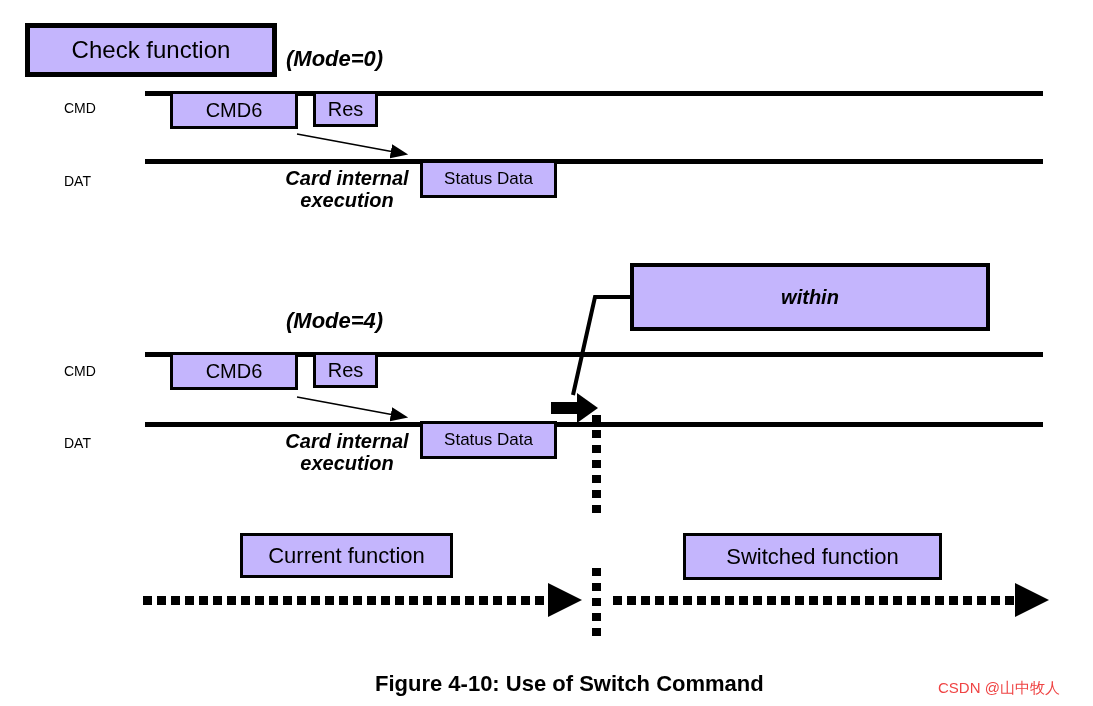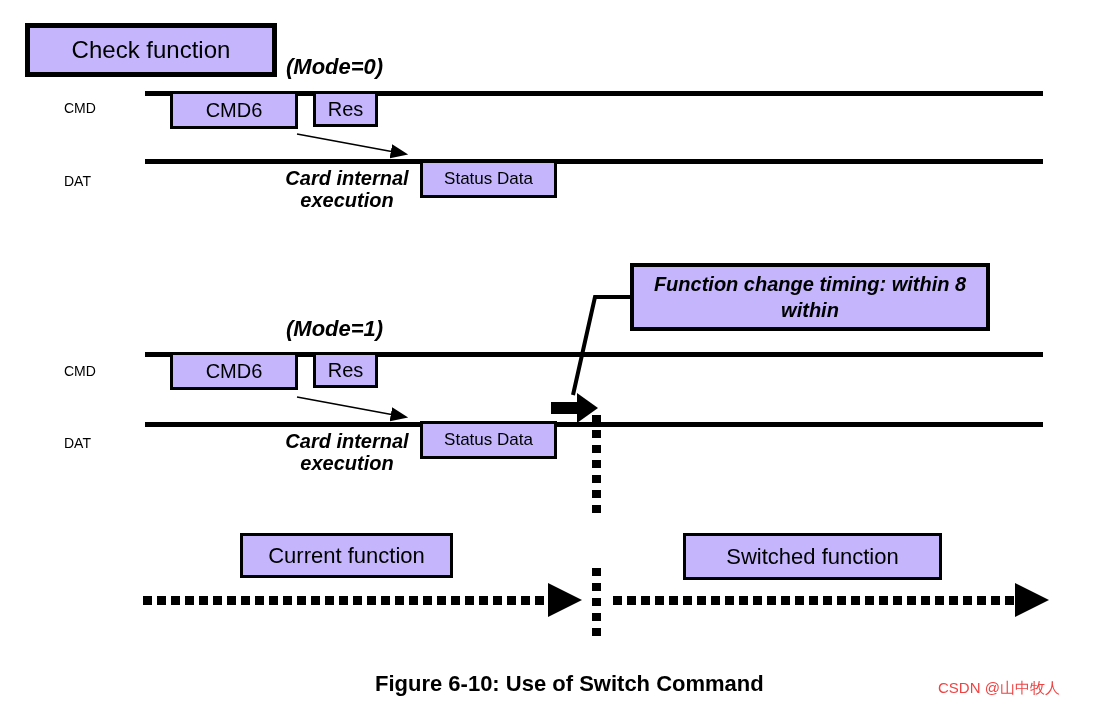--- a/index.html
+++ b/index.html
@@ -11,21 +11,21 @@
   .busline{position:absolute;left:145px;width:898px;height:5px;background:#000;}
   
   .box{
     position:absolute;background:#c4b5fd;border:3px solid #000;box-sizing:border-box;
     display:flex;align-items:center;justify-content:center;text-align:center;
   }
   .titlebox{border-width:5px;font-size:24px;}
   .callbox{border-width:4px;font-size:20px;font-style:italic;font-weight:bold;line-height:26px;flex-direction:column;}
   .flowbox{font-size:22px;}
   .buslabel{position:absolute;font-size:14px;}
-  .modelabel{position:absolute;font-size:22px;font-style:italic;font-weight:bold;margin-top:8px;}
+  .modelabel{position:absolute;font-size:22px;font-style:italic;font-weight:bold;}
   .execlabel{
     position:absolute;width:170px;text-align:center;font-size:20px;line-height:22px;
     font-style:italic;font-weight:bold;
   }
   
   .vdots{position:absolute;left:592px;width:9px;
     background:repeating-linear-gradient(180deg,#000 0 8px,transparent 8px 15px);}
   .hdots{position:absolute;top:596px;height:9px;
     background:repeating-linear-gradient(90deg,#000 0 9px,transparent 9px 14px);}
   .caption{position:absolute;font-size:22px;font-weight:bold;}
@@ -66,21 +66,21 @@
 
   <div class="box" style="left:420px;top:160px;width:137px;height:38px;font-size:17px;">
     <span>Status Data</span>
   </div>
 
   <div class="execlabel" style="left:262px;top:167px;">
     <span style="display:block;">Card internal</span>
     <span style="display:block;">execution</span>
   </div>
 
-  <div class="modelabel" style="left:286px;top:308px;">(Mode=1)</div>
+  <div class="modelabel" style="left:286px;top:308px;">(Mode=4)</div>
 
   <div class="buslabel" style="left:64px;top:363px;">CMD</div>
   <div class="busline" style="top:352px;"></div>
 
   <div class="buslabel" style="left:64px;top:435px;">DAT</div>
   <div class="busline" style="top:422px;"></div>
 
   <div class="box" style="left:170px;top:352px;width:128px;height:38px;font-size:20px;">
     <span>CMD6</span>
   </div>
@@ -100,21 +100,20 @@
   <div class="box" style="left:420px;top:421px;width:137px;height:38px;font-size:17px;">
     <span>Status Data</span>
   </div>
 
   <div class="execlabel" style="left:262px;top:430px;">
     <span style="display:block;">Card internal</span>
     <span style="display:block;">execution</span>
   </div>
 
   <div class="box callbox" style="left:630px;top:263px;width:360px;height:68px;">
-    <span style="display:block;">Function change timing: within 8</span>
     <span style="display:block;">within</span>
   </div>
 
   <svg style="left:549px;top:291px;" width="90" height="112">
     <polyline points="81,6 46,6 24,104" fill="none" stroke="#000" stroke-width="4"></polyline>
   </svg>
 
   <svg style="left:551px;top:393px;" width="48" height="30">
     <rect x="0" y="9" width="28" height="12" fill="#000"></rect>
     <polygon points="26,0 47,15 26,30" fill="#000"></polygon>
@@ -133,16 +132,16 @@
   <div class="hdots" style="left:143px;width:405px;"></div>
   <svg style="left:548px;top:583px;" width="35" height="34">
     <polygon points="0,0 34,17 0,34" fill="#000"></polygon>
   </svg>
 
   <div class="hdots" style="left:613px;width:402px;"></div>
   <svg style="left:1015px;top:583px;" width="35" height="34">
     <polygon points="0,0 34,17 0,34" fill="#000"></polygon>
   </svg>
 
-  <div class="caption" style="left:375px;top:671px;">Figure 6-10: Use of Switch Command</div>
+  <div class="caption" style="left:375px;top:671px;">Figure 4-10: Use of Switch Command</div>
   <div class="watermark" style="left: 938px; top: 679px; color: #ef4444;">CSDN @山中牧人</div>
 
 </div>
 
 </body></html>

